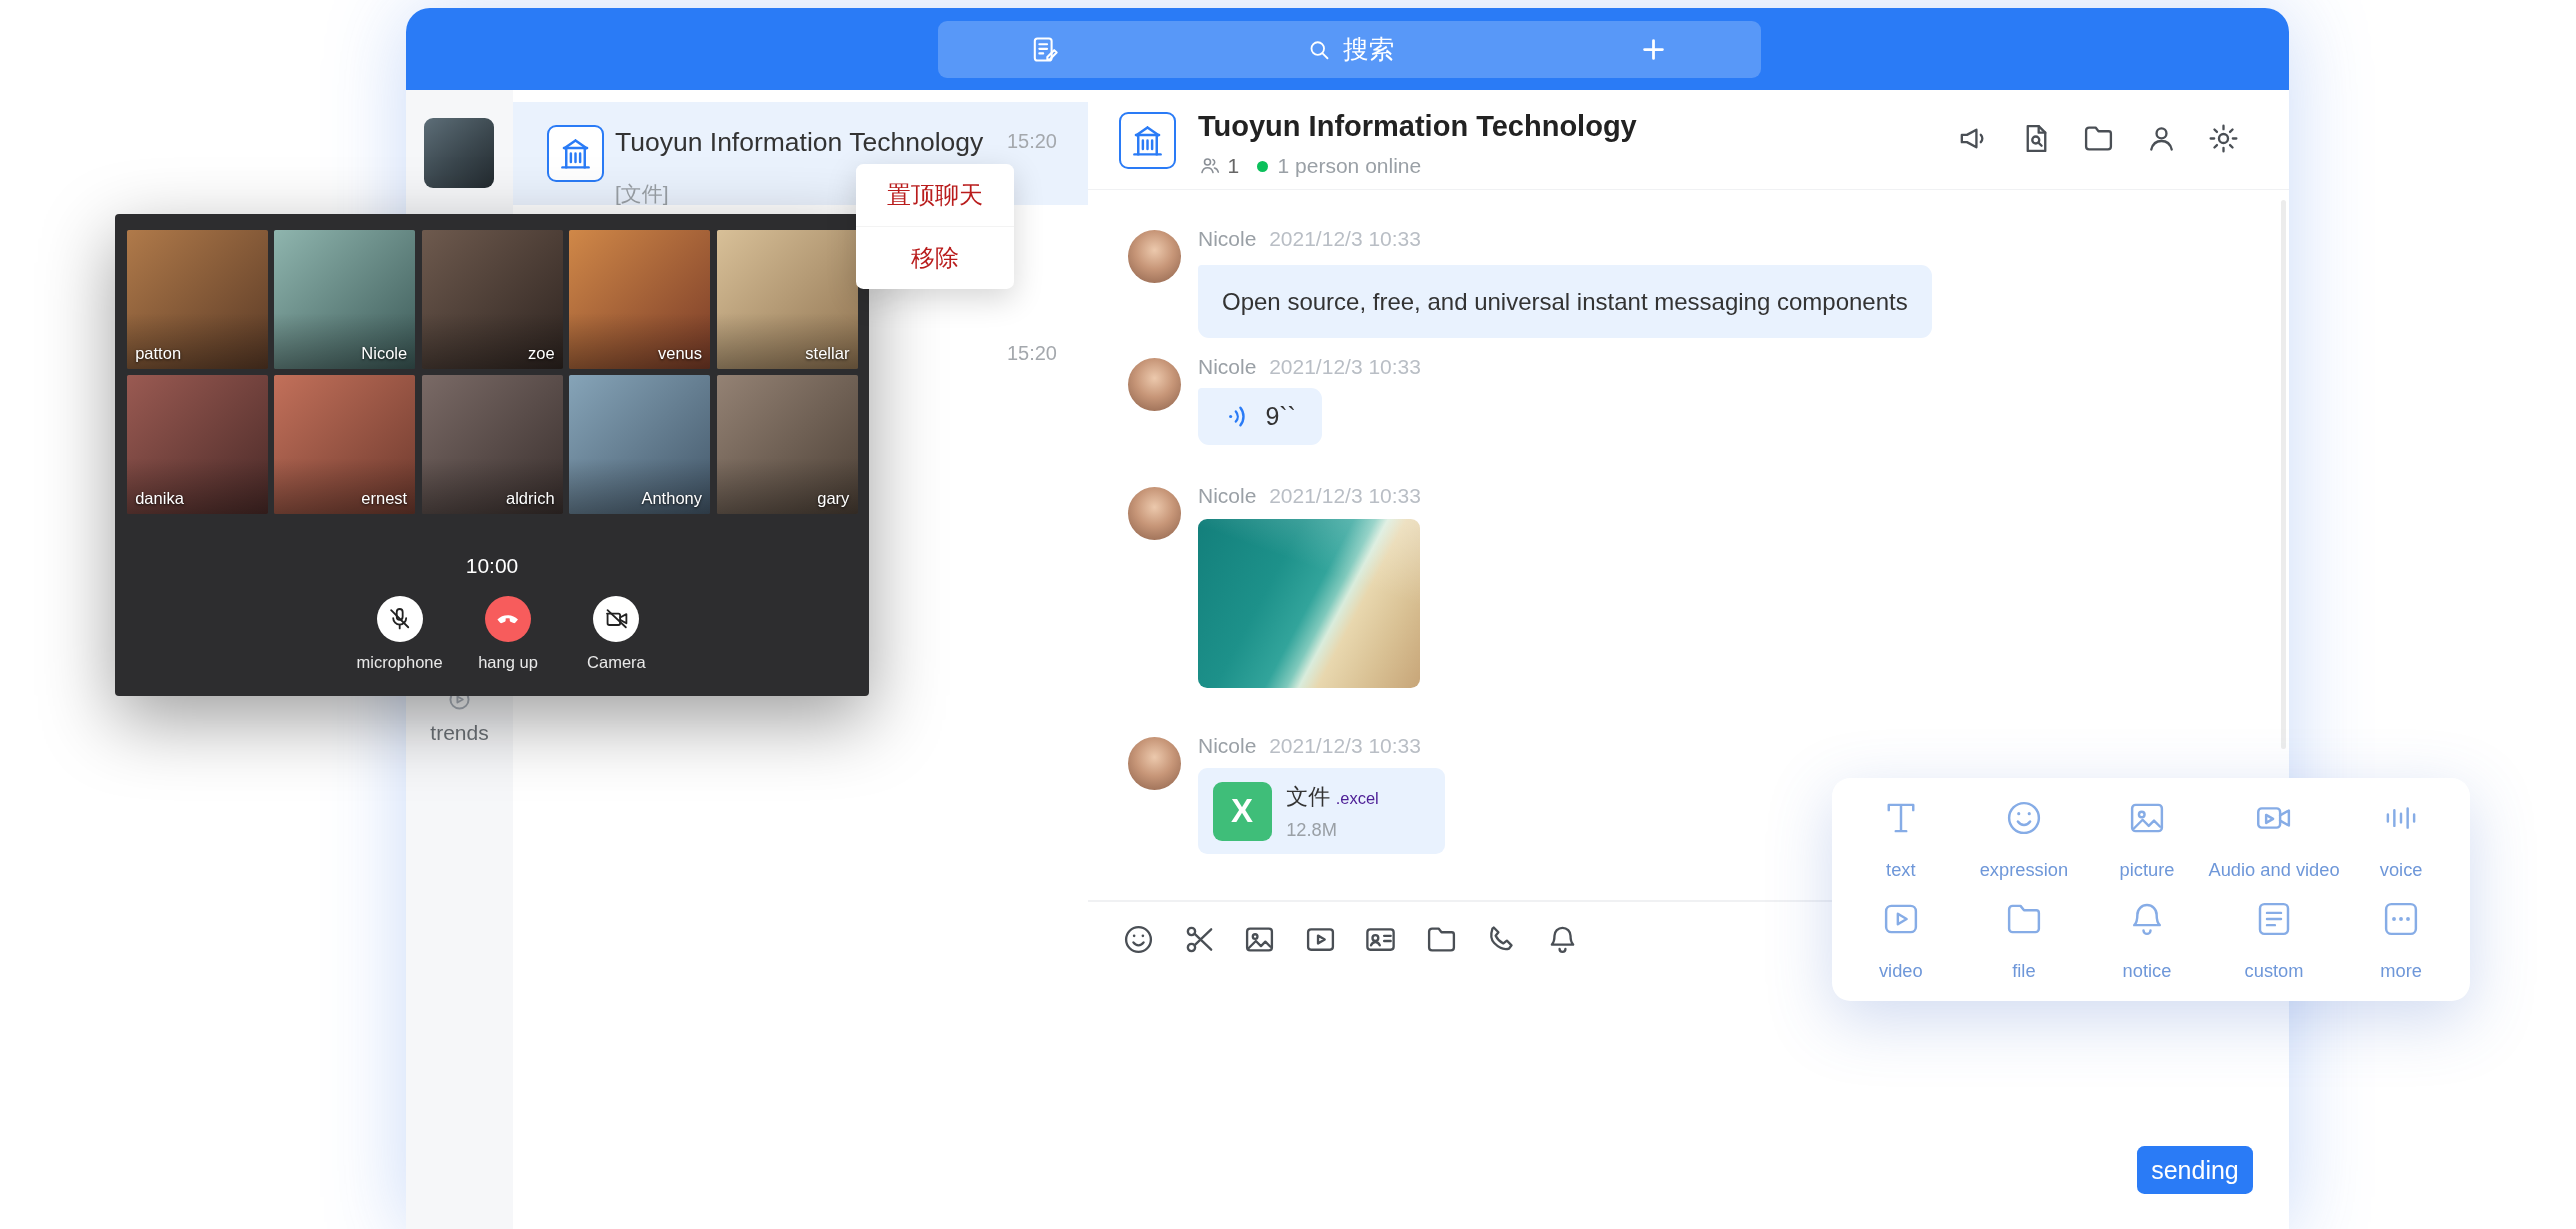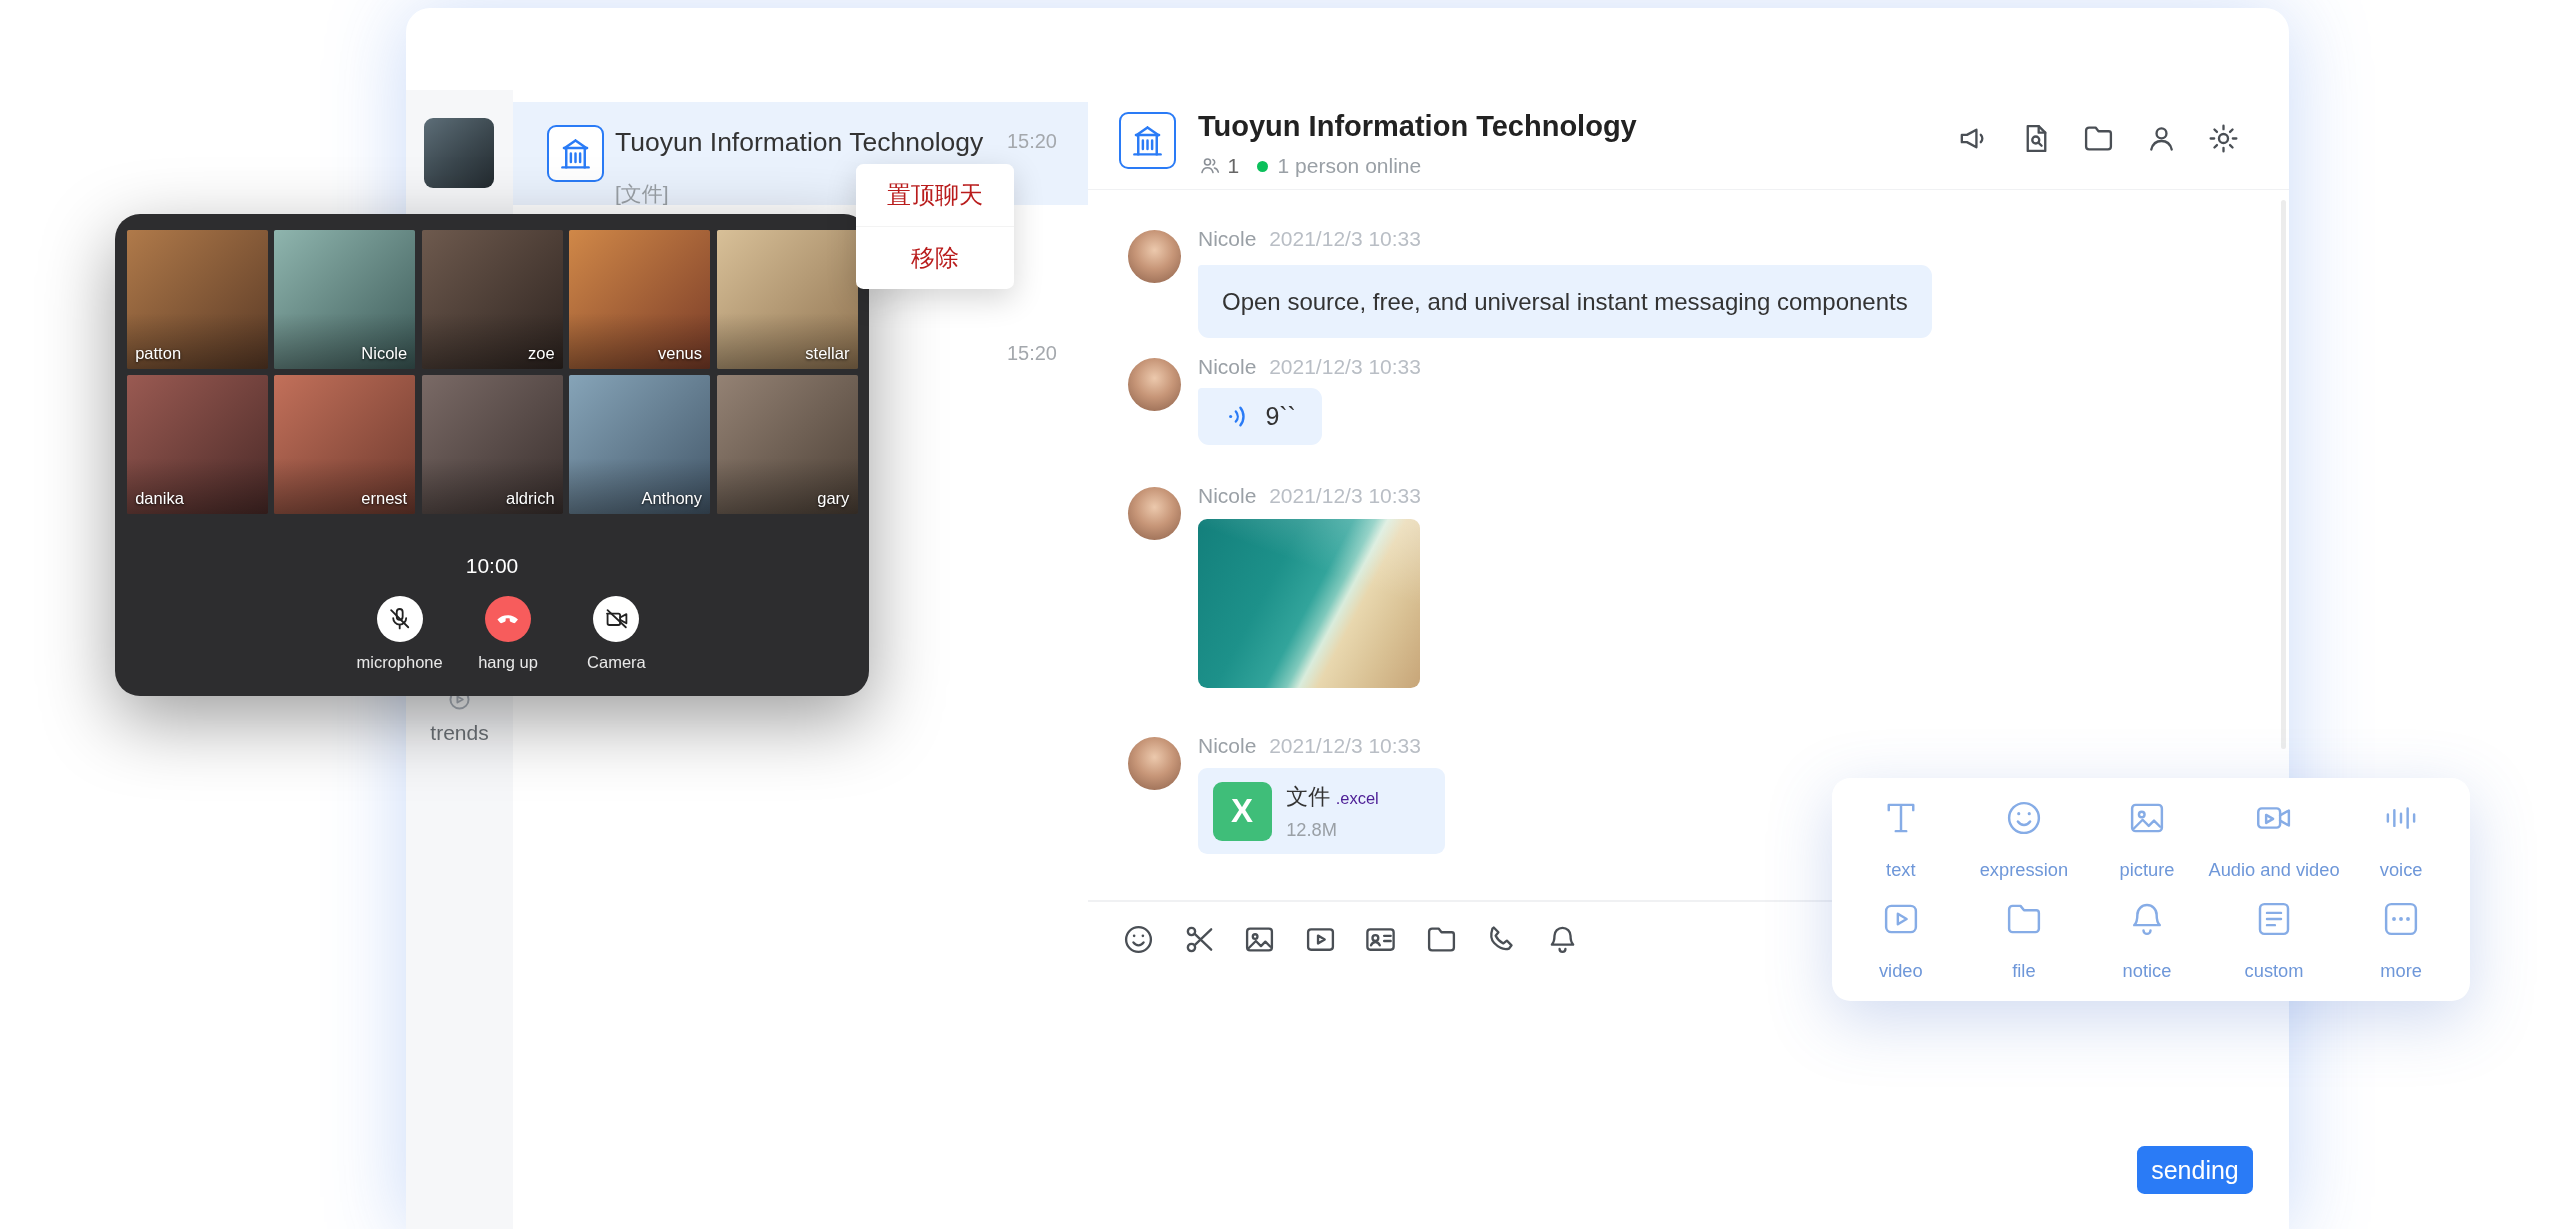--- a/index.html
+++ b/index.html
@@ -83,21 +83,21 @@
   .chat-scrollbar{position:absolute;right:2.7px;top:110px;width:5.5px;height:549px;background:#ececec;border-radius:2.7px;cursor:pointer;}
 
   .composer-divider{position:absolute;left:0;top:810px;right:0;height:1.8px;background:#f0f1f3;}
   .composer{position:absolute;left:33px;top:832px;display:flex;gap:25.6px;color:#4a4f55;}
   .composer .tool{width:35px;height:35px;cursor:pointer;}
   .composer svg{width:35px;height:35px;}
   .send-btn{position:absolute;right:36px;top:1056px;width:116px;height:48px;background:#2A7BF6;color:#fff;border:none;
        border-radius:7.3px;font-size:25px;font-family:inherit;cursor:pointer;display:flex;align-items:center;justify-content:center;}
 
   
-  .call{position:absolute;left:115px;top:214px;width:754px;height:482px;background:#2d2d2f;border-radius:25px;
+  .call{position:absolute;left:115px;top:214px;width:754px;height:482px;background:#2d2d2f;border-radius:4px;
        box-shadow:0 24px 73px rgba(0,0,0,.38);z-index:70;}
   .call-grid{position:absolute;left:12px;top:15.6px;display:grid;grid-template-columns:repeat(5,141px);
        grid-auto-rows:139px;gap:6.4px;}
   .pcell{position:relative;border-radius:1.8px;overflow:hidden;cursor:pointer;}
   .pcell::after{content:"";position:absolute;left:0;right:0;bottom:0;height:40%;
        background:linear-gradient(180deg,rgba(0,0,0,0),rgba(0,0,0,.35));}
   .pname{position:absolute;bottom:5.5px;right:8.2px;color:#fff;font-size:16.5px;z-index:2;text-shadow:0 0.9px 2.7px rgba(0,0,0,.8);}
   .pname.lft{right:auto;left:8.2px;}
   .p1{background:linear-gradient(135deg,#b07a4a,#5a3a26);}
   .p2{background:linear-gradient(135deg,#8fb5ae,#3c5a58);}
@@ -127,20 +127,43 @@
   .attach-item svg{width:42px;height:42px;stroke-width:1.4;}
   .attach-label{font-size:18.3px;color:#6E97D9;white-space:nowrap;}
 </style>
 </head>
 <body>
 
 <div class="stage">
 
   <div class="app">
 
+    <div class="topbar">
+      <div class="search-pill">
+        <span class="pill-note">
+          <svg class="ic" viewBox="0 0 24 24">
+              <rect x="4.5" y="3.5" width="13" height="17" rx="2"></rect>
+              <path d="M8 8h6M8 11.5h6M8 15h3"></path>
+              <path d="M14.2 17.8l5.3-5.3 1.9 1.9-5.3 5.3h-1.9z"></path>
+            </svg>
+        </span>
+        <span class="pill-center">
+          <svg class="ic" viewBox="0 0 24 24">
+              <circle cx="11" cy="11" r="5.5"></circle>
+              <path d="M15.2 15.2L19.5 19.5"></path>
+            </svg>
+          <span>搜索</span>
+        </span>
+        <span class="pill-plus">
+          <svg class="ic" viewBox="0 0 24 24">
+              <path d="M12 5.5v13M5.5 12h13"></path>
+            </svg>
+        </span>
+      </div>
+    </div>
 
     <div class="side">
       <div class="side-avatar"></div>
       <div class="trends">
         <svg class="ic" viewBox="0 0 24 24">
             <circle cx="12" cy="12" r="7.5"></circle>
             <path d="M10.3 9.5l4.4 2.5-4.4 2.5z"></path>
           </svg>
         <div class="trends-label">trends</div>
       </div>

